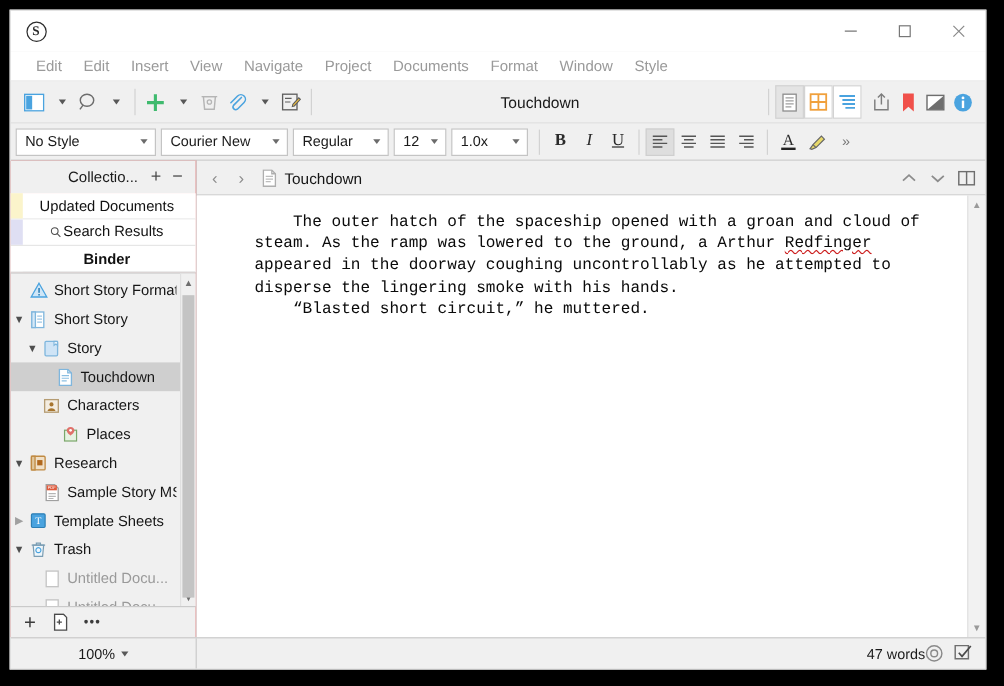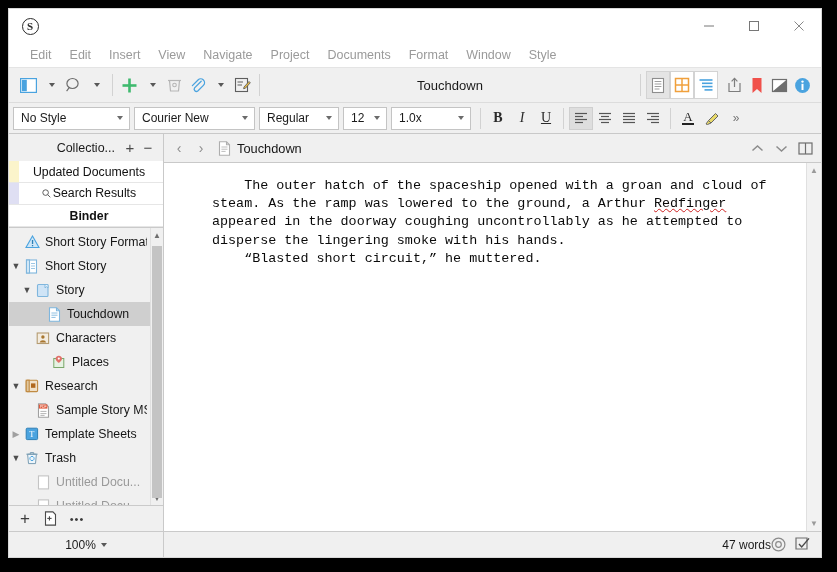--- a/index.html
+++ b/index.html
@@ -434,33 +434,33 @@
           </svg>
       </div>
     </div>
   </div>
 
   <div class="formatbar">
     <div class="combo" style="width:117px">
       <span class="lbl">No Style</span>
       <span class="caret"></span>
     </div>
-    <div class="combo" style="width:121px">
+    <div class="combo" style="width:106px">
       <span class="lbl">Courier New</span>
       <span class="caret"></span>
     </div>
     <div class="combo" style="width:80px">
       <span class="lbl">Regular</span>
       <span class="caret"></span>
     </div>
     <div class="combo" style="width:44px">
       <span class="lbl">12</span>
       <span class="caret"></span>
     </div>
-    <div class="combo" style="width:80px">
+    <div class="combo" style="width:64px">
       <span class="lbl">1.0x</span>
       <span class="caret"></span>
     </div>
     <div class="fb-sep"></div>
     <div class="fb-btn" style="font-weight:bold;font-family:'Liberation Serif',serif;font-size:14px">B</div>
     <div class="fb-btn" style="font-style:italic;font-family:'Liberation Serif',serif;font-size:14px">I</div>
     <div class="fb-btn" style="text-decoration:underline;font-family:'Liberation Serif',serif;font-size:14px">U</div>
     <div class="fb-sep"></div>
     <div class="fb-btn on">
       <svg width="14" height="12" viewBox="0 0 14 12">

